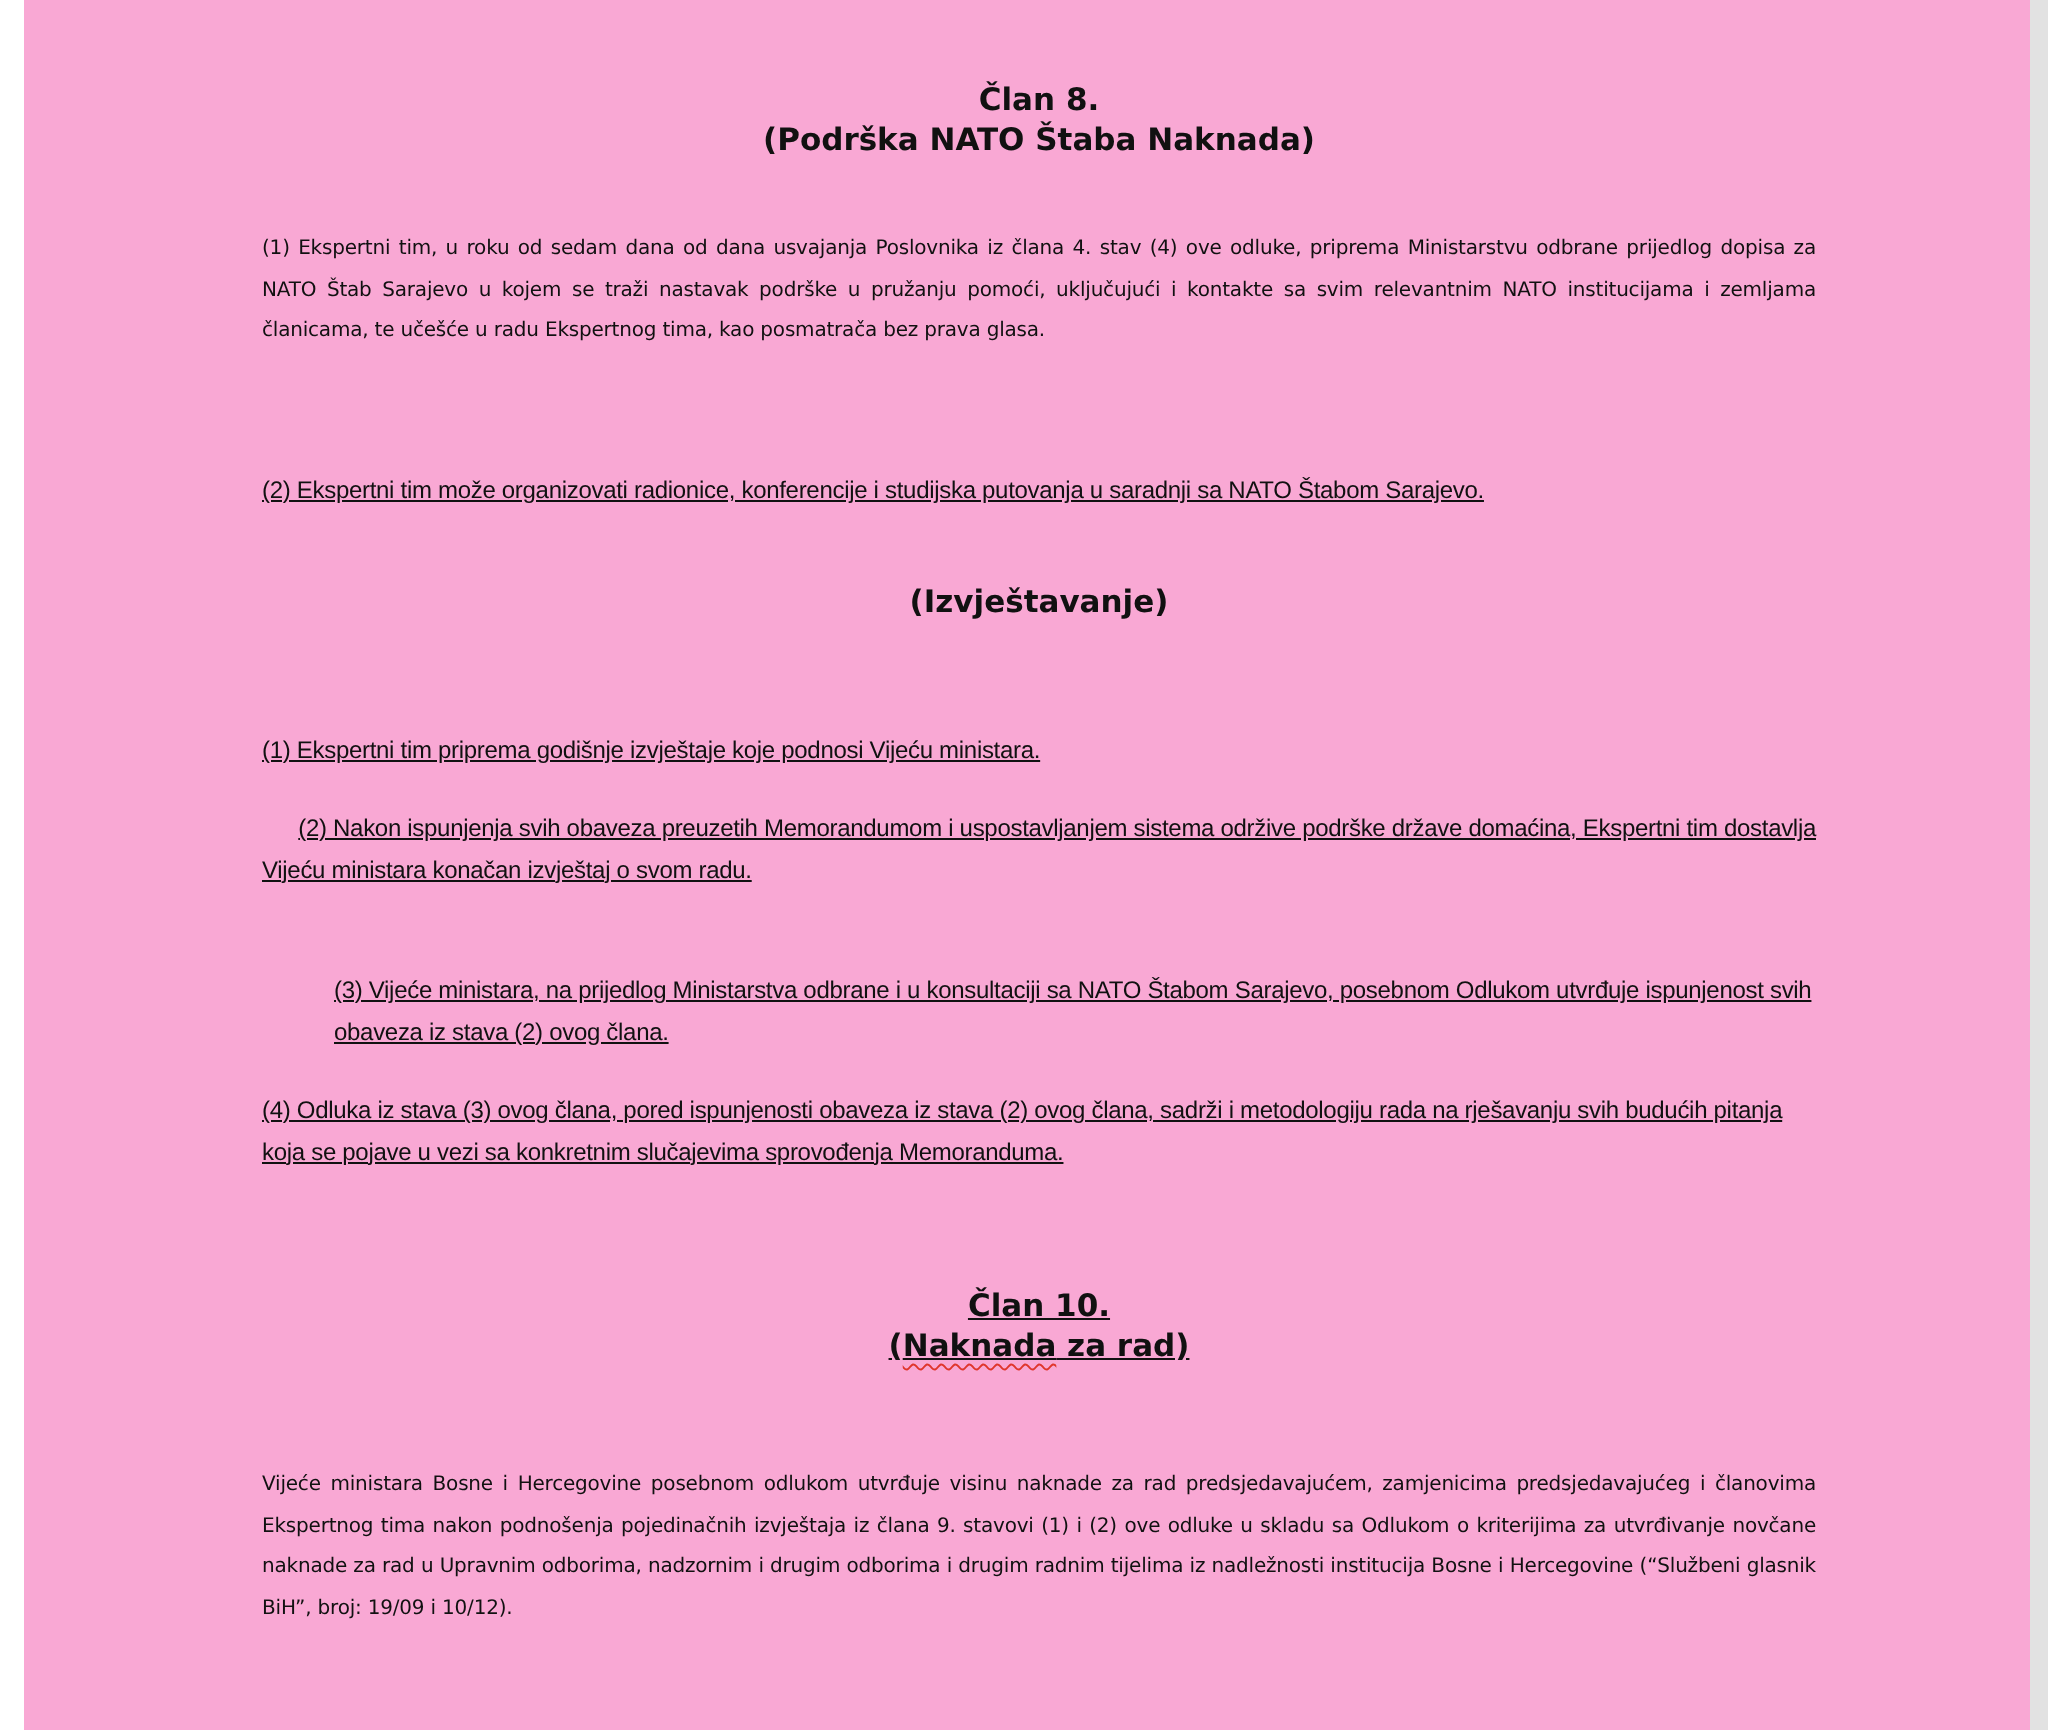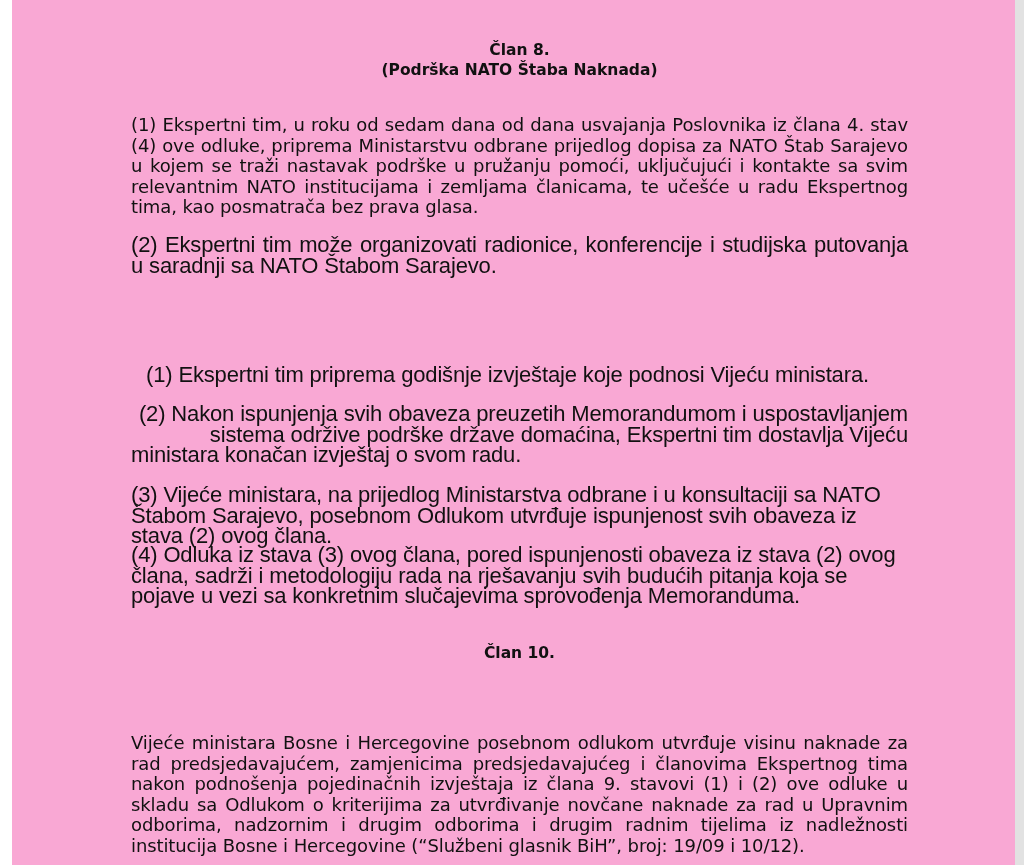--- a/index.html
+++ b/index.html
@@ -45,32 +45,33 @@
       text-align: center;
       font-weight: bold;
       font-size: 15.5px;
       line-height: 20px;
     }
     .heading div { white-space: nowrap; }
     .para {
       position: absolute;
       left: 0;
       width: 777px;
-      font-size: 18px;
+      font-size: 10px;
       line-height: 20.5px;
       text-align: justify;
       text-align-last: left;
       letter-spacing: -0.1px;
     }
     .para.condensed {
       font-family: "Liberation Sans", sans-serif;
-      font-size: 22px;
+      font-size: 12px;
       letter-spacing: -0.15px;
       line-height: 20.5px;
       text-align: left;
+      text-decoration: underline;
     }
     .para.condensed.justify {
       text-align: justify;
       text-align-last: left;
     }
     .spell {
       text-decoration: underline wavy #e0352b;
       text-decoration-thickness: 1px;
       text-underline-offset: 3px;
     }
@@ -84,31 +85,33 @@
     <div class="heading" style="top:40px;">
       <div>Član 8.</div>
       <div>(Podrška NATO Štaba Naknada)</div>
     </div>
 
     <div class="para" style="top:115px;">(1) Ekspertni tim, u roku od sedam dana od dana usvajanja Poslovnika iz člana 4. stav (4) ove odluke, priprema Ministarstvu odbrane prijedlog dopisa za NATO Štab Sarajevo u kojem se traži nastavak podrške u pružanju pomoći, uključujući i kontakte sa svim relevantnim NATO institucijama i zemljama članicama, te učešće u radu Ekspertnog tima, kao posmatrača bez prava glasa.</div>
 
     <div class="para condensed justify" style="top:235px;">(2) Ekspertni tim može organizovati radionice, konferencije i studijska putovanja u saradnji sa NATO Štabom Sarajevo.</div>
 
     <div class="heading" style="top:291px;">
+      <div>(Izvještavanje)</div>
     </div>
 
-    <div class="para condensed" style="top:365px;margin-left:15px;">(1) Ekspertni tim priprema godišnje izvještaje koje podnosi Vijeću ministara.</div>
+    <div class="para condensed" style="top:365px;">(1) Ekspertni tim priprema godišnje izvještaje koje podnosi Vijeću ministara.</div>
 
     <div class="para condensed" style="top:404px;text-align:right;">(2) Nakon ispunjenja svih obaveza preuzetih Memorandumom i uspostavljanjem sistema održive podrške države domaćina, Ekspertni tim dostavlja Vijeću ministara konačan izvještaj o svom radu.</div>
 
-    <div class="para condensed" style="top:485px;">(3) Vijeće ministara, na prijedlog Ministarstva odbrane i u konsultaciji sa NATO Štabom Sarajevo, posebnom Odlukom utvrđuje ispunjenost svih obaveza iz stava (2) ovog člana.</div>
+    <div class="para condensed" style="top:485px;margin-left:36px;">(3) Vijeće ministara, na prijedlog Ministarstva odbrane i u konsultaciji sa NATO Štabom Sarajevo, posebnom Odlukom utvrđuje ispunjenost svih obaveza iz stava (2) ovog člana.</div>
 
     <div class="para condensed" style="top:545px;">(4) Odluka iz stava (3) ovog člana, pored ispunjenosti obaveza iz stava (2) ovog člana, sadrži i metodologiju rada na rješavanju svih budućih pitanja koja se pojave u vezi sa konkretnim slučajevima sprovođenja Memoranduma.</div>
 
-    <div class="heading" style="top:643px;">
+    <div class="heading" style="top:643px;text-decoration:underline;">
       <div>Član 10.</div>
+      <div><span>(</span><span class="spell">Naknada</span><span> za rad)</span></div>
     </div>
 
     <div class="para" style="top:733px;">Vijeće ministara Bosne i Hercegovine posebnom odlukom utvrđuje visinu naknade za rad predsjedavajućem, zamjenicima predsjedavajućeg i članovima Ekspertnog tima nakon podnošenja pojedinačnih izvještaja iz člana 9. stavovi (1) i (2) ove odluke u skladu sa Odlukom o kriterijima za utvrđivanje novčane naknade za rad u Upravnim odborima, nadzornim i drugim odborima i drugim radnim tijelima iz nadležnosti institucija Bosne i Hercegovine (“Službeni glasnik BiH”, broj: 19/09 i 10/12).</div>
 
   </div>
 </div>
 <div class="gutter"></div>
 
 </body></html>

